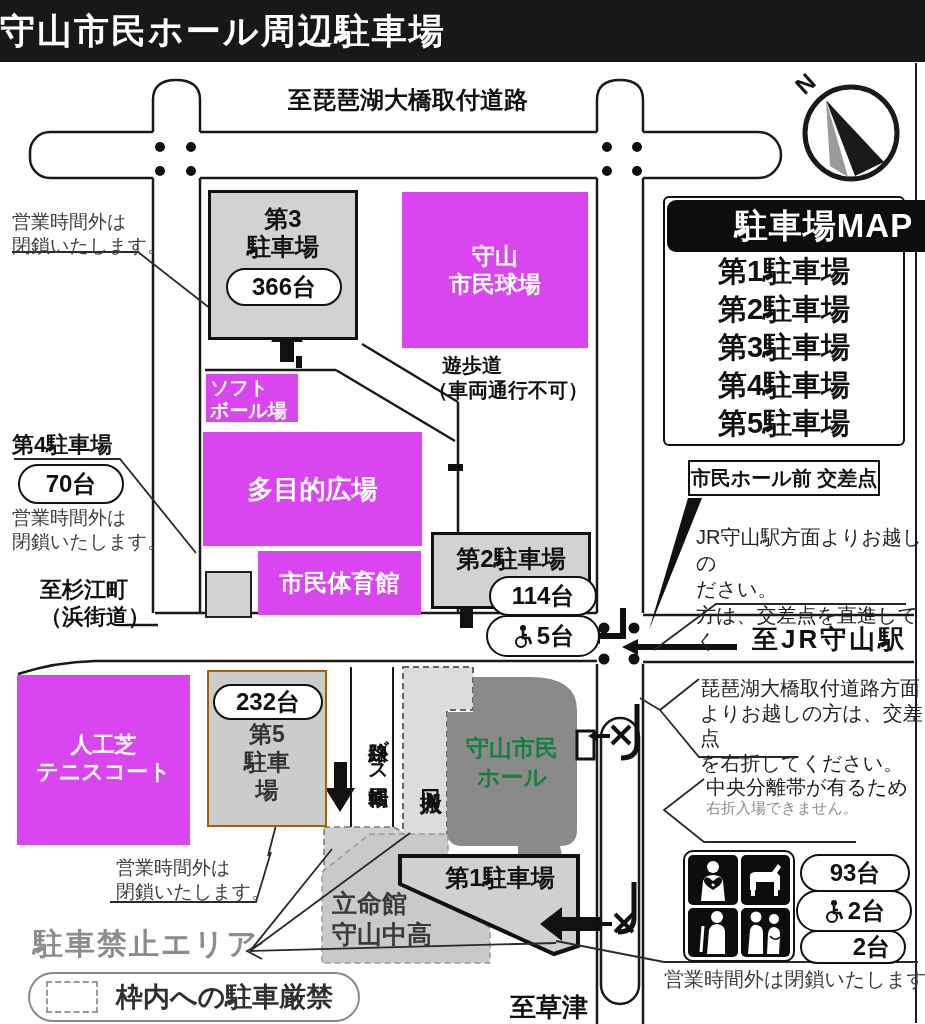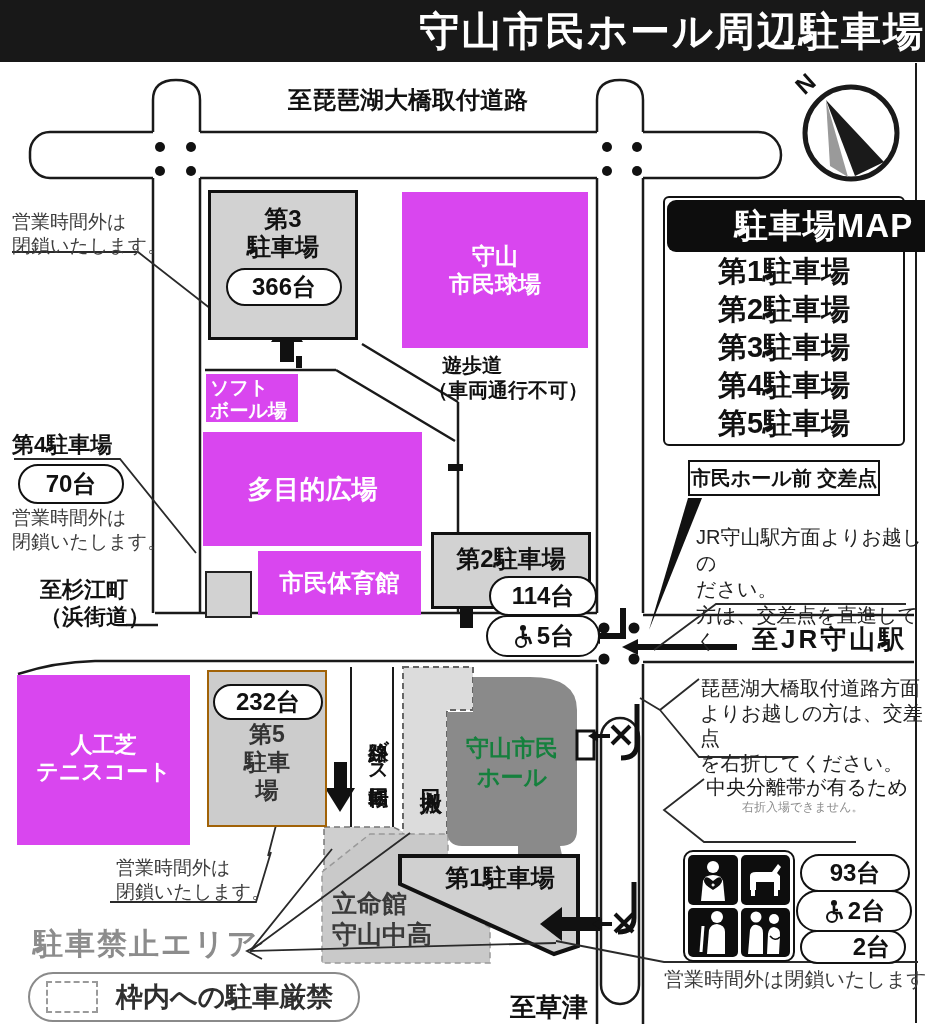--- a/index.html
+++ b/index.html
@@ -1,21 +1,21 @@
 <!DOCTYPE html>
 <html><head>
 <meta charset="utf-8">
 <style>
   html,body{margin:0;padding:0;background:#fff;}
   #stage{position:relative;width:925px;height:1024px;background:#fff;overflow:hidden;
          font-family:"Liberation Sans","DejaVu Sans",sans-serif;color:#111;}
   .abs{position:absolute;}
   .nowrap{white-space:nowrap;}
   #titlebar{left:0;top:0;width:925px;height:62px;background:#181818;color:#fff;
-            font-size:40px;font-weight:bold;text-align:right;line-height:62px;letter-spacing:2px;}
+            font-size:35px;font-weight:bold;text-align:left;line-height:62px;letter-spacing:2px;}
   svg.layer{position:absolute;left:0;top:0;width:925px;height:1024px;}
   .blackbox{background:#d946ef;color:#fff;font-weight:bold;text-align:center;}
   .graybox{background:#d2d2d2;border:3px solid #111;box-sizing:border-box;}
   .oval{position:absolute;background:#fff;border:2.5px solid #111;border-radius:999px;
         font-weight:bold;text-align:center;display:flex;align-items:center;justify-content:center;gap:3px;}
   .note{font-size:19px;line-height:24px;color:#3d3d3d;}
   .vtext{writing-mode:vertical-rl;text-orientation:upright;font-weight:bold;}
   #legend{left:663px;top:196px;width:242px;height:250px;background:#fff;
           border:2.5px solid #111;border-radius:6px;box-sizing:border-box;}
   #legend .hdr{position:absolute;left:2px;top:2px;width:234px;height:52px;background:#0d0d0d;
@@ -220,21 +220,21 @@
 
   <div class="abs" style="left:700px;top:676px;font-size:20px;line-height:25px;color:#222;">
     <div>琵琶湖大橋取付道路方面</div>
     <div>よりお越しの方は、交差点</div>
     <div>を右折してください。</div>
   </div>
 
   <div class="abs nowrap" style="left:752px;top:622px;font-size:26px;font-weight:bold;letter-spacing:3px;">至JR守山駅</div>
 
   <div class="abs nowrap" style="left:706px;top:774px;font-size:20px;color:#1a1a1a;">中央分離帯が有るため</div>
-  <div class="abs nowrap" style="left:706px;top:799px;font-size:12px;color:#8c8c8c;margin-left:36px;">右折入場できません。</div>
+  <div class="abs nowrap" style="left:706px;top:799px;font-size:15px;color:#8c8c8c;">右折入場できません。</div>
 
   <div class="abs picto-grid">
     <div class="tile">
       <svg width="40" height="42" viewBox="0 0 40 42">
           <circle cx="20" cy="8" r="6" fill="#fff"></circle>
       <path d="M8,42 L10,22 Q12,16 20,16 Q28,16 30,22 L32,42 Z" fill="#fff"></path>
       <path d="M20,22 l4,-3 q4,-2 5,2 q1,4 -9,10 q-10,-6 -9,-10 q1,-4 5,-2 z" fill="#0d0d0d"></path>
       <path d="M18.6,26 h3 M20,24.5 v3" stroke="#fff" stroke-width="1.4"></path>
         </svg>
     </div>

